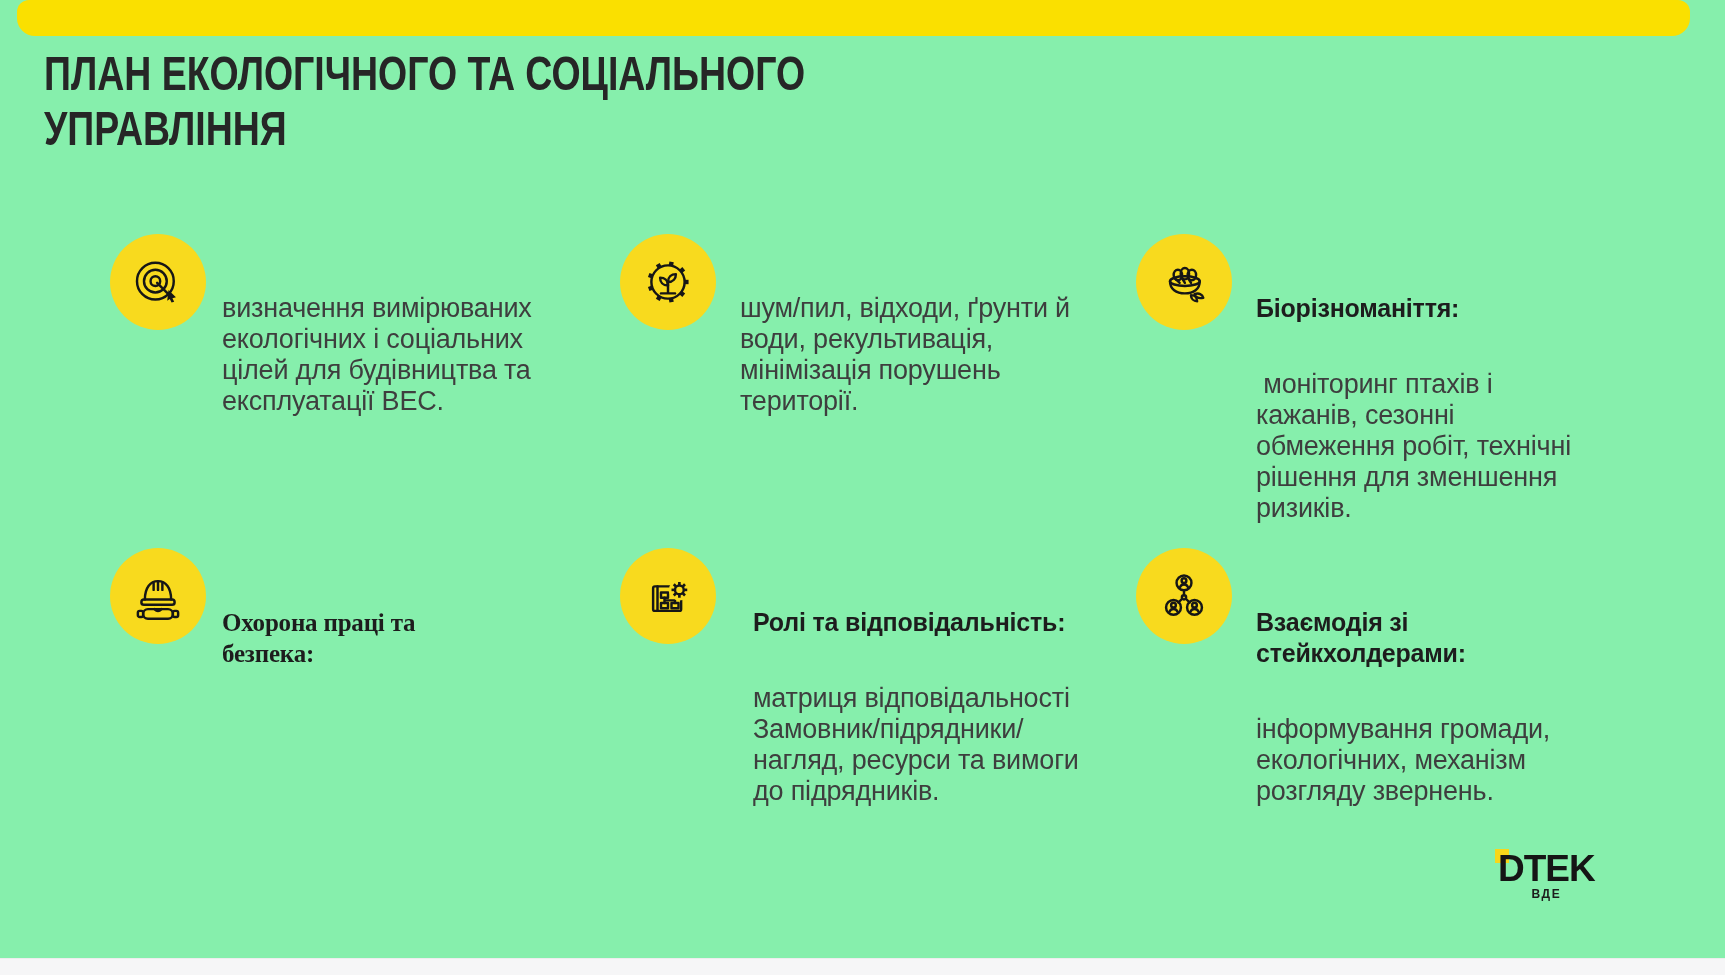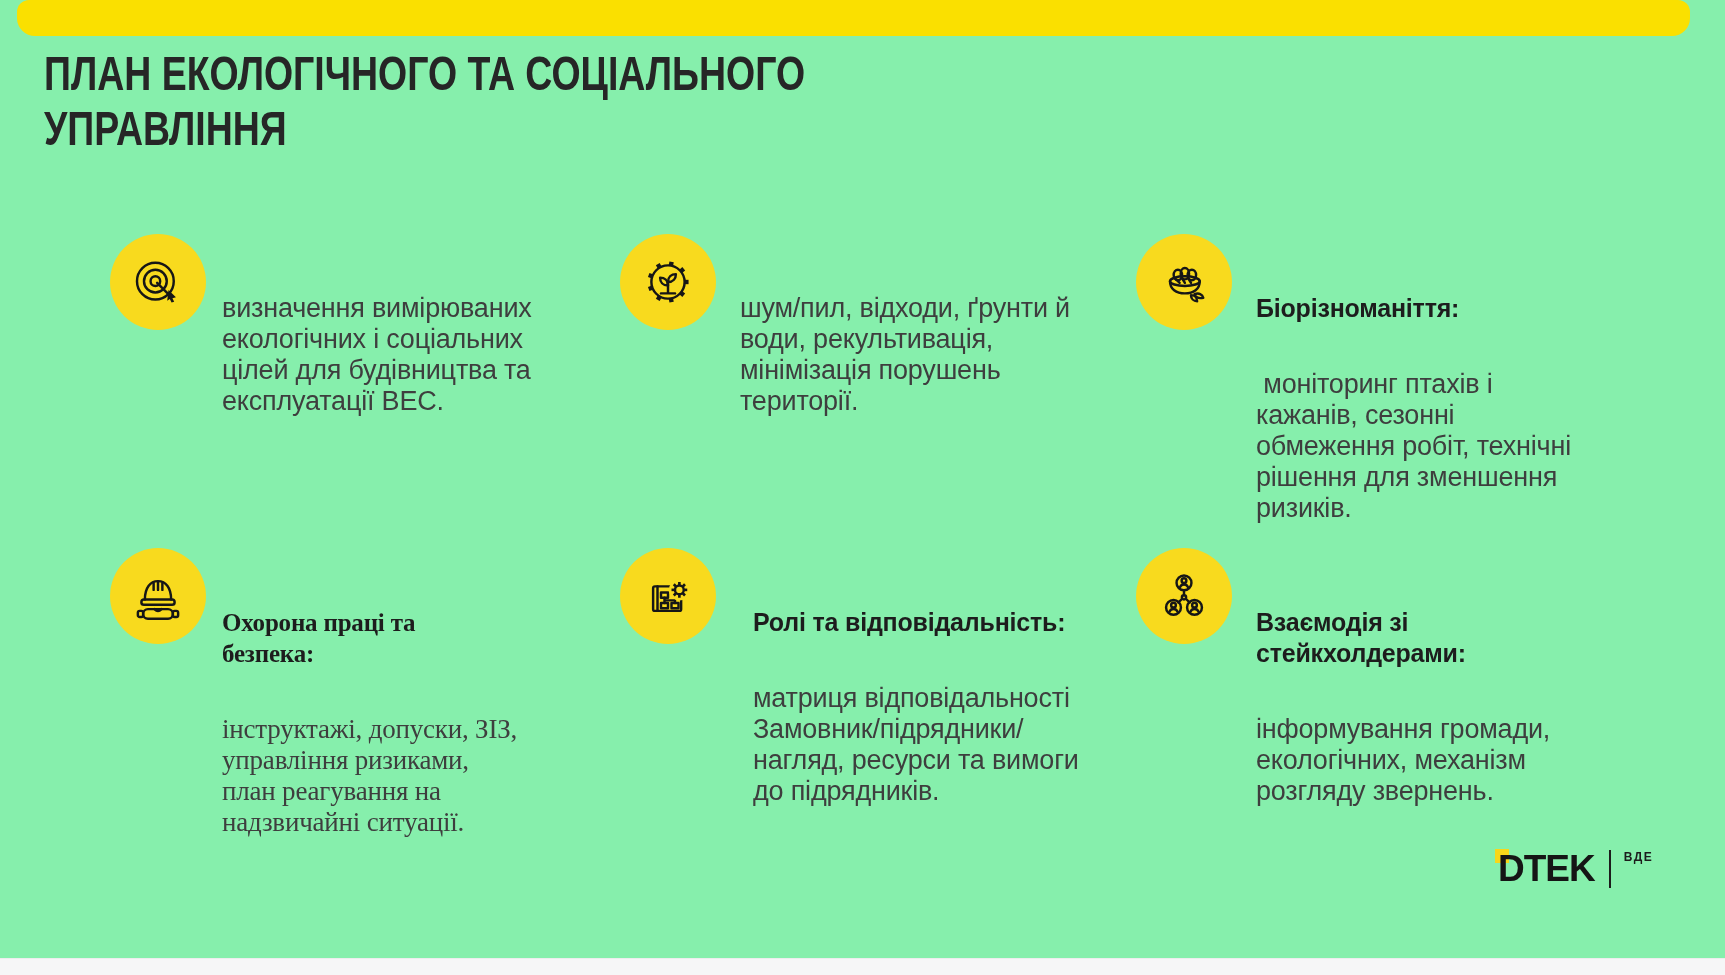--- a/index.html
+++ b/index.html
@@ -22,21 +22,21 @@
   }
   .circle svg{width:56px;height:56px;display:block;}
   .ic{fill:none;stroke:#161616;stroke-width:2.8;stroke-linecap:round;stroke-linejoin:round;}
   .ic-fill{fill:#161616;stroke:none;}
   .ic-bg{fill:#F8DA1E;stroke:none;}
   .teeth{fill:none;stroke:#161616;stroke-width:5;stroke-linecap:butt;}
   .teeth-sm{fill:none;stroke:#161616;stroke-width:3;stroke-linecap:butt;}
   .txt{position:absolute;white-space:pre;}
   .heading{font-size:25px;line-height:31px;font-weight:700;color:#1d1d1d;letter-spacing:-0.2px;margin:0 0 9px 0;}
   .body{font-size:27px;line-height:31px;font-weight:400;color:#3e3e3e;letter-spacing:-0.2px;}
-  .logo{position:absolute;left:1498px;top:850px;height:46px;display:flex;}
+  .logo{position:absolute;left:1498px;top:850px;height:46px;display:flex;align-items:center;flex-direction:column;}
   .wordmark{position:relative;font-size:37px;font-weight:900;letter-spacing:-1px;color:#151515;line-height:1;}
   .wordmark .sq{position:absolute;left:-3px;top:-1px;width:14px;height:14px;background:#F8D71A;}
   .wordmark .wm-text{position:relative;}
   .logo-divider{width:2px;height:38px;background:#1c1c1c;margin:0 13px 0 14px;}
   .unit{font-size:12px;font-weight:800;letter-spacing:1.5px;color:#1c1c1c;}
   .bottom-strip{position:absolute;left:0;right:0;top:958px;height:17px;background:#f6f6f7;border-top:1px solid #ededee;}
   
   .p-i1{left:110px;top:234px;} .p-t1{left:222px;top:257px;}
   .p-i2{left:620px;top:234px;} .p-t2{left:740px;top:257px;}
   .p-i3{left:1136px;top:234px;} .p-t3{left:1256px;top:257px;}
@@ -123,24 +123,20 @@
       <rect class="ic" x="13" y="36" width="38" height="6" rx="3"></rect>
       <rect class="ic" x="15" y="47" width="34" height="11" rx="5.5"></rect>
       <path class="ic" d="M28 47 q4 4 8 0"></path>
       <rect class="ic" x="9" y="49" width="6" height="7" rx="2"></rect>
       <rect class="ic" x="49" y="49" width="6" height="7" rx="2"></rect>
     </svg>
   </div>
   <div class="txt p-t4">
     <div class="heading">Охорона праці та
 безпека:</div>
-    <div class="body">інструктажі, допуски, ЗІЗ,
-управління ризиками,
-план реагування на
-надзвичайні ситуації.</div>
   </div>
 
   <div class="circle p-i5">
     <svg viewBox="0 0 64 64">
       <rect class="ic" x="15" y="21" width="32" height="28" rx="2"></rect>
       <path class="ic" d="M20 21 V49"></path>
       <rect class="ic" x="24" y="28" width="8" height="6"></rect>
       <path class="ic" d="M28 34 V37 M28 37 H40 M28 37 V40 M40 37 V40"></path>
       <rect class="ic" x="24" y="40" width="8" height="6"></rect>
       <rect class="ic" x="36" y="40" width="8" height="6"></rect>

